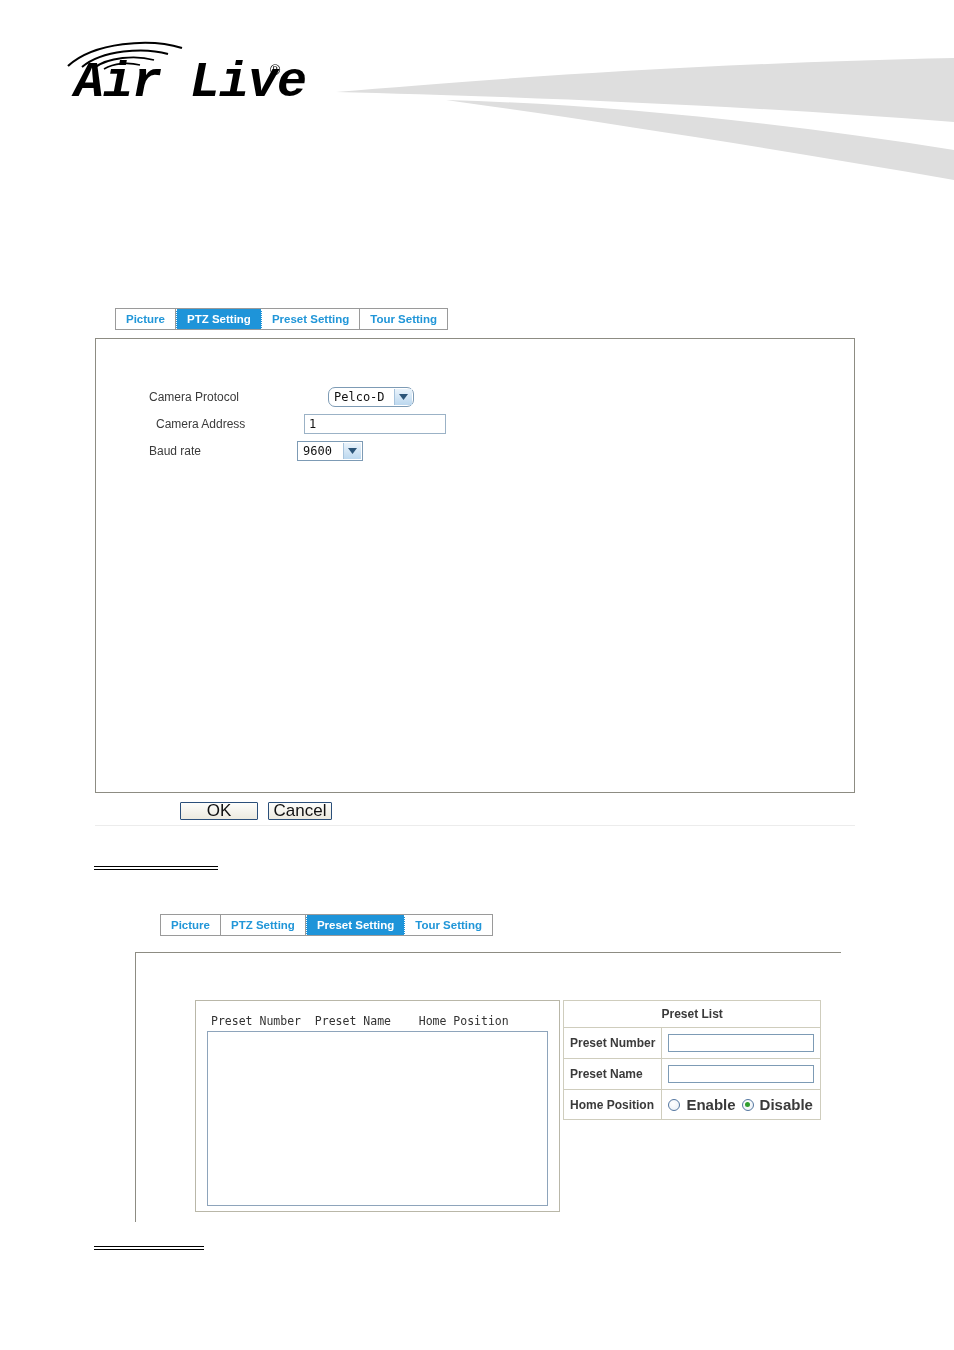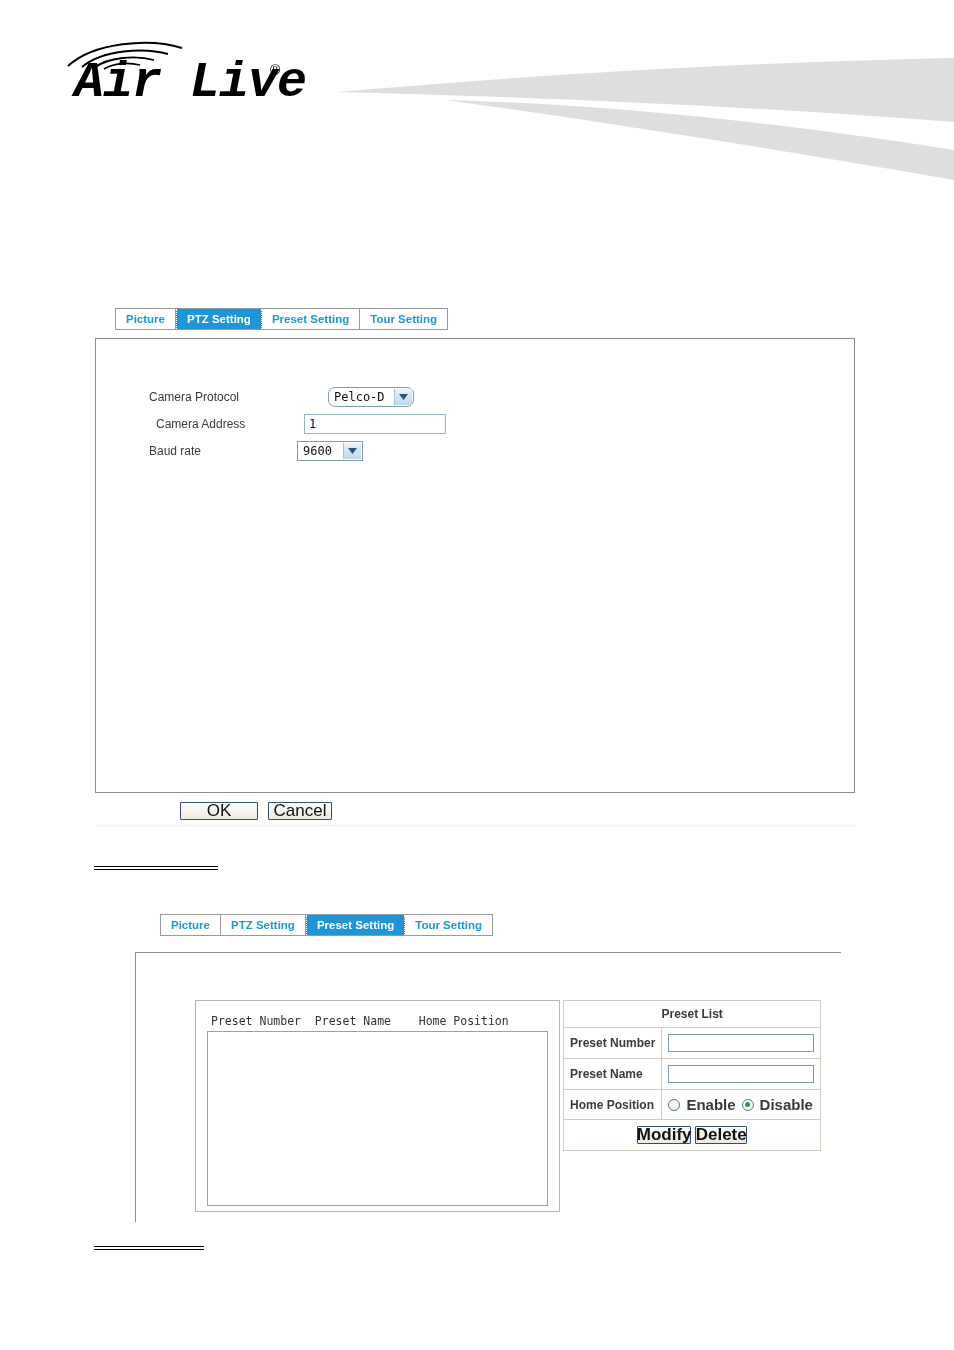--- a/index.html
+++ b/index.html
@@ -390,24 +390,16 @@
       <div class="radio-row">
         <span class="radio"></span>
         <span>Enable</span>
         <span class="radio checked">
               <span class="dot"></span>
             </span>
         <span>Disable</span>
       </div>
     </td>
   </tr>
-  <tr>
-    <td colspan="2">
-      <div class="btn-row">
-        <span class="btn" style="width:54px;">Modify</span>
-        <span class="btn" style="width:52px;">Delete</span>
-      </div>
-    </td>
-  </tr>
 </tbody>
   </table>
 
 <div class="doublerule" style="left:94px; top:1246px; width:110px;"></div>
 
 </body></html>

